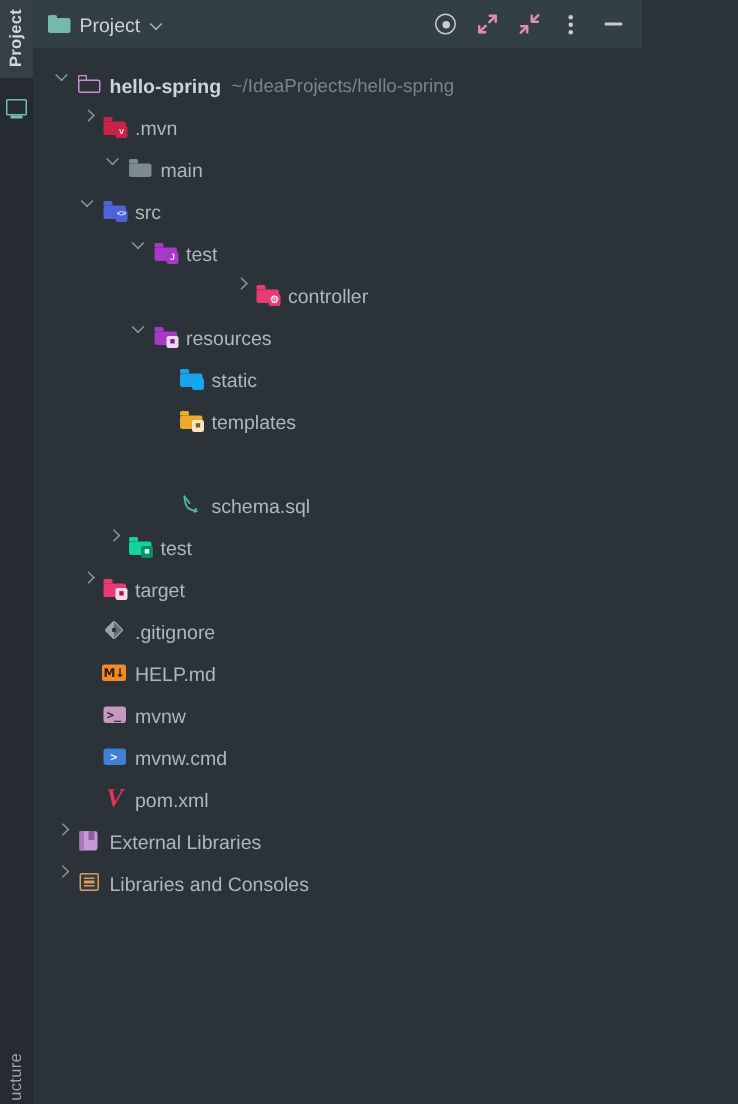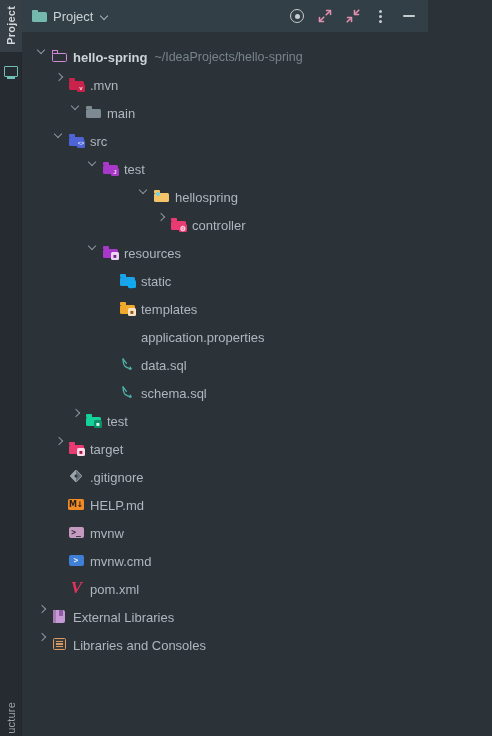--- a/index.html
+++ b/index.html
@@ -507,32 +507,20 @@
           <span class="ico">
             <span class="folder">
               <span class="ftab" style="background:#a838c8"></span>
               <span class="fbody" style="background:#a838c8"></span>
             </span>
             <span class="badge" style="background:#a838c8;color:#f0d5f7;font-size:6px;">J</span>
           </span>
           <span class="label">test</span>
         </div>
         <div class="row">
-          <span class="indent" style="width: 114px;"></span>
-          <span class="twisty has expanded"></span>
-          <span class="ico">
-            <span class="folder">
-              <span class="ftab" style="background:#f5c469"></span>
-              <span class="fbody" style="background:#f5c469"></span>
-            </span>
-            <span class="badge" style="left:3px;top:4px;right:auto;bottom:auto;width:4px;height:4px;border-radius:50%;background:#6fd3e8;"></span>
-          </span>
-          <span class="label">hellospring</span>
-        </div>
-        <div class="row">
           <span class="indent" style="width: 131px;"></span>
           <span class="twisty has collapsed"></span>
           <span class="ico">
             <span class="folder">
               <span class="ftab" style="background:#ea3a72"></span>
               <span class="fbody" style="background:#ea3a72"></span>
             </span>
             <span class="badge" style="background:#ea3a72;color:#ffe3ec;font-size:7px;">⚙</span>
           </span>
           <span class="label">controller</span>
@@ -572,44 +560,31 @@
             <span class="badge" style="background:#fbe3c3;color:#8a5a12;font-size:6px;">■</span>
           </span>
           <span class="label">templates</span>
         </div>
         <div class="row">
           <span class="indent" style="width: 80px;"></span>
           <span class="twisty"></span>
           <span class="ico">
             <span class="ic-code"></span>
           </span>
-          <span class="label">application.properties</span>
         </div>
         <div class="row">
           <span class="indent" style="width: 80px;"></span>
           <span class="twisty"></span>
           <span class="ico">
             <span class="ic-sql"><svg width="14" height="14" viewBox="0 0 14 14">
                 <path d="M3 2 C3 2 3.2 7.5 5.2 9.5 C6.4 10.7 8.5 11.2 11 11.8" fill="none" stroke="#4fb3a8" stroke-width="1.25" stroke-linecap="round"></path>
                 <path d="M3 2 L6.4 6.4" fill="none" stroke="#4fb3a8" stroke-width="1.25" stroke-linecap="round"></path>
                 <path d="M10.4 10.2 L11 11.8 L9.4 12.2" fill="none" stroke="#4fb3a8" stroke-width="1.25" stroke-linecap="round" stroke-linejoin="round"></path>
               </svg></span>
           </span>
-          <span class="label">data.sql</span>
-        </div>
-        <div class="row">
-          <span class="indent" style="width: 80px;"></span>
-          <span class="twisty"></span>
-          <span class="ico">
-            <span class="ic-sql"><svg width="14" height="14" viewBox="0 0 14 14">
-                <path d="M3 2 C3 2 3.2 7.5 5.2 9.5 C6.4 10.7 8.5 11.2 11 11.8" fill="none" stroke="#4fb3a8" stroke-width="1.25" stroke-linecap="round"></path>
-                <path d="M3 2 L6.4 6.4" fill="none" stroke="#4fb3a8" stroke-width="1.25" stroke-linecap="round"></path>
-                <path d="M10.4 10.2 L11 11.8 L9.4 12.2" fill="none" stroke="#4fb3a8" stroke-width="1.25" stroke-linecap="round" stroke-linejoin="round"></path>
-              </svg></span>
-          </span>
           <span class="label">schema.sql</span>
         </div>
         <div class="row">
           <span class="indent" style="width: 46px;"></span>
           <span class="twisty has collapsed"></span>
           <span class="ico">
             <span class="folder">
               <span class="ftab" style="background:#14d39a"></span>
               <span class="fbody" style="background:#14d39a"></span>
             </span>

